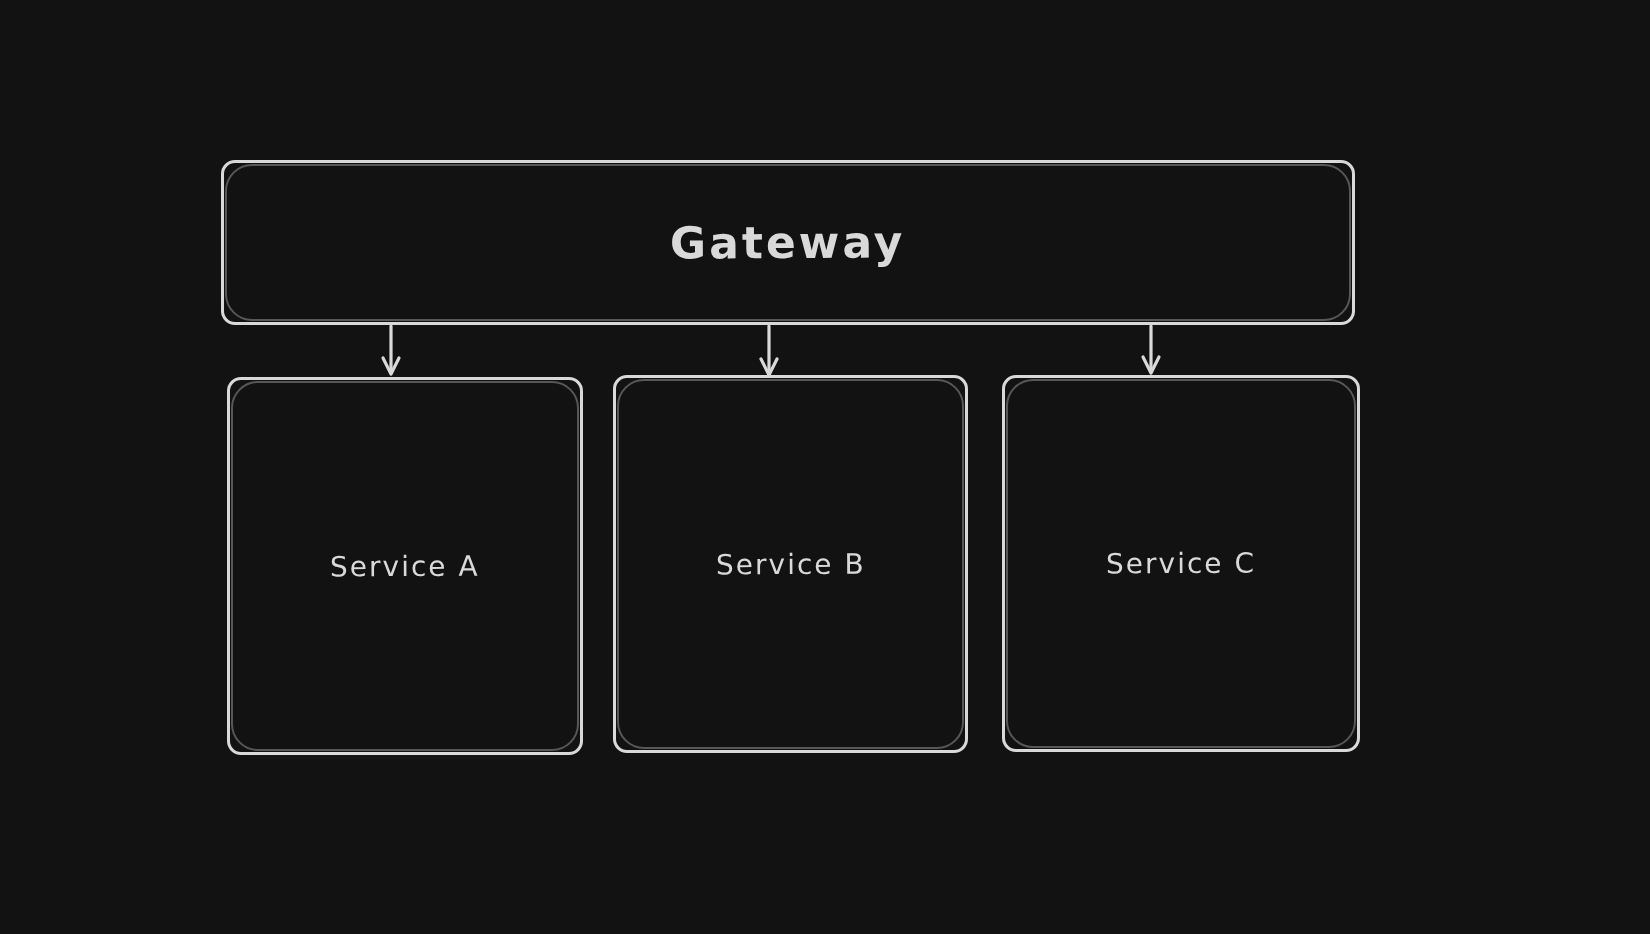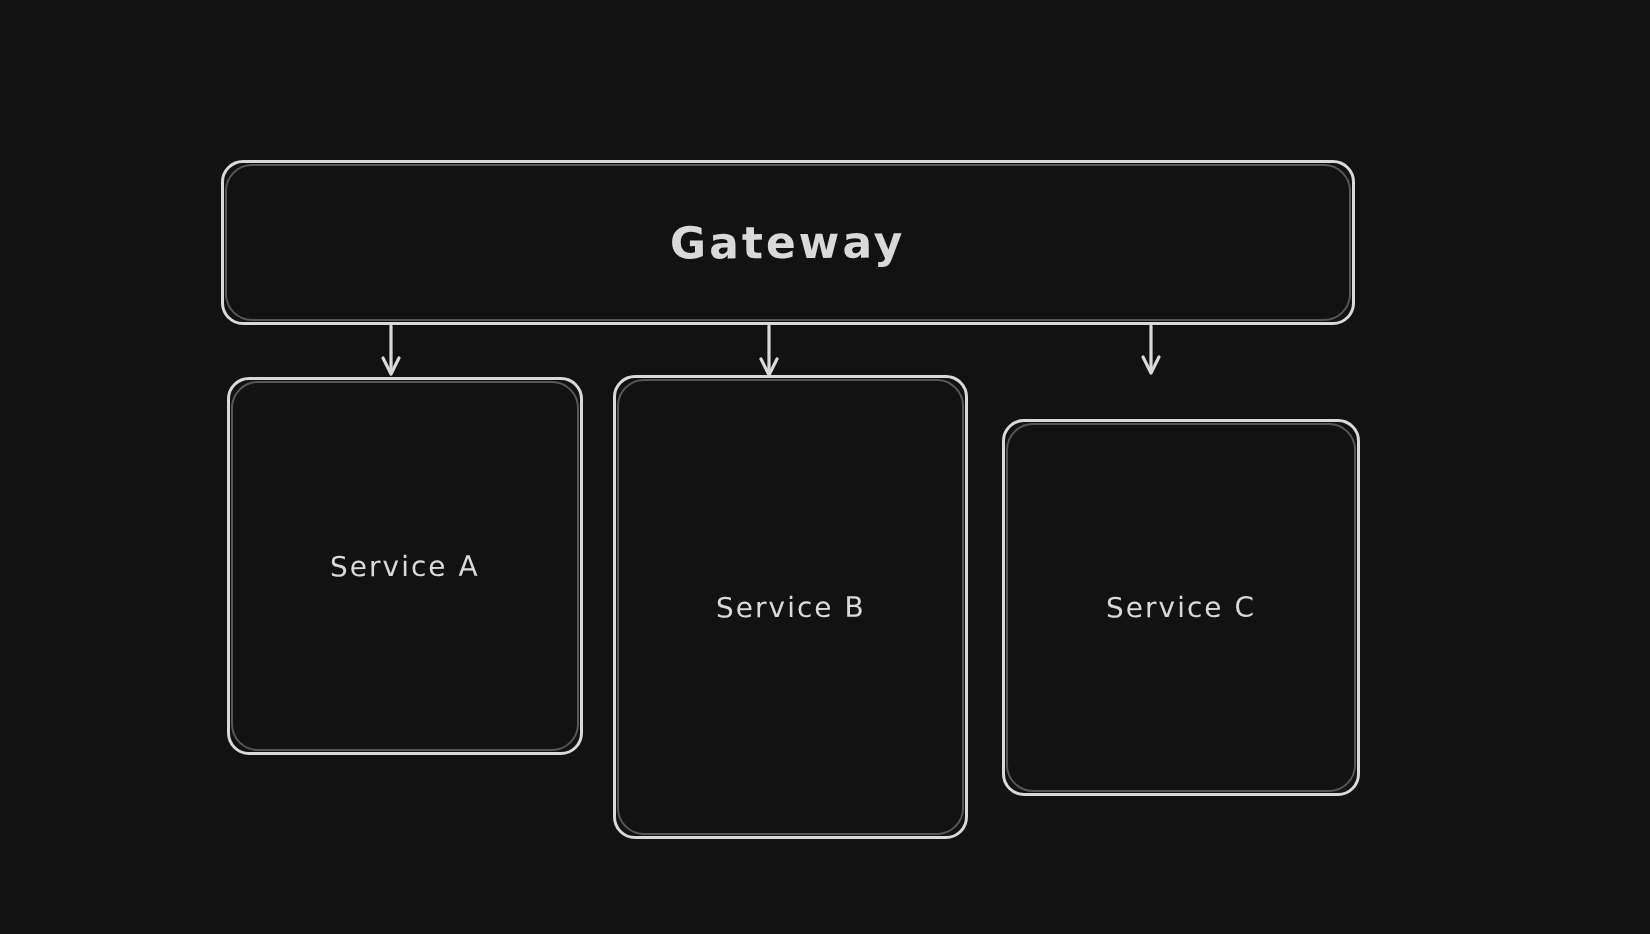--- a/index.html
+++ b/index.html
@@ -13,21 +13,21 @@
     height: 934px;
     background: #121212;
     overflow: hidden;
     font-family: "DejaVu Sans", "Liberation Sans", sans-serif;
   }
   
   .node {
     position: absolute;
     box-sizing: border-box;
     border: 3px solid #d9d9d9;
-    border-radius: 22px;
+    border-radius: 14px;
     display: flex;
     align-items: center;
     justify-content: center;
     background: transparent;
   }
   
   .node::before {
     content: "";
     position: absolute;
     inset: 1px;
@@ -54,28 +54,27 @@
   #node-service-a {
     left: 227px;
     top: 377px;
     width: 356px;
     height: 378px;
   }
   #node-service-b {
     left: 613px;
     top: 375px;
     width: 355px;
-    height: 464px;
+    height: 378px;
   }
   #node-service-c {
     left: 1002px;
     top: 375px;
     width: 358px;
     height: 377px;
-    margin-top: 44px;
   }
   .service .node-label {
     font-size: 28px;
     font-weight: 400;
     letter-spacing: 2px;
     text-align: right;
   }
   .edges-layer {
     position: absolute;
     left: 0;

